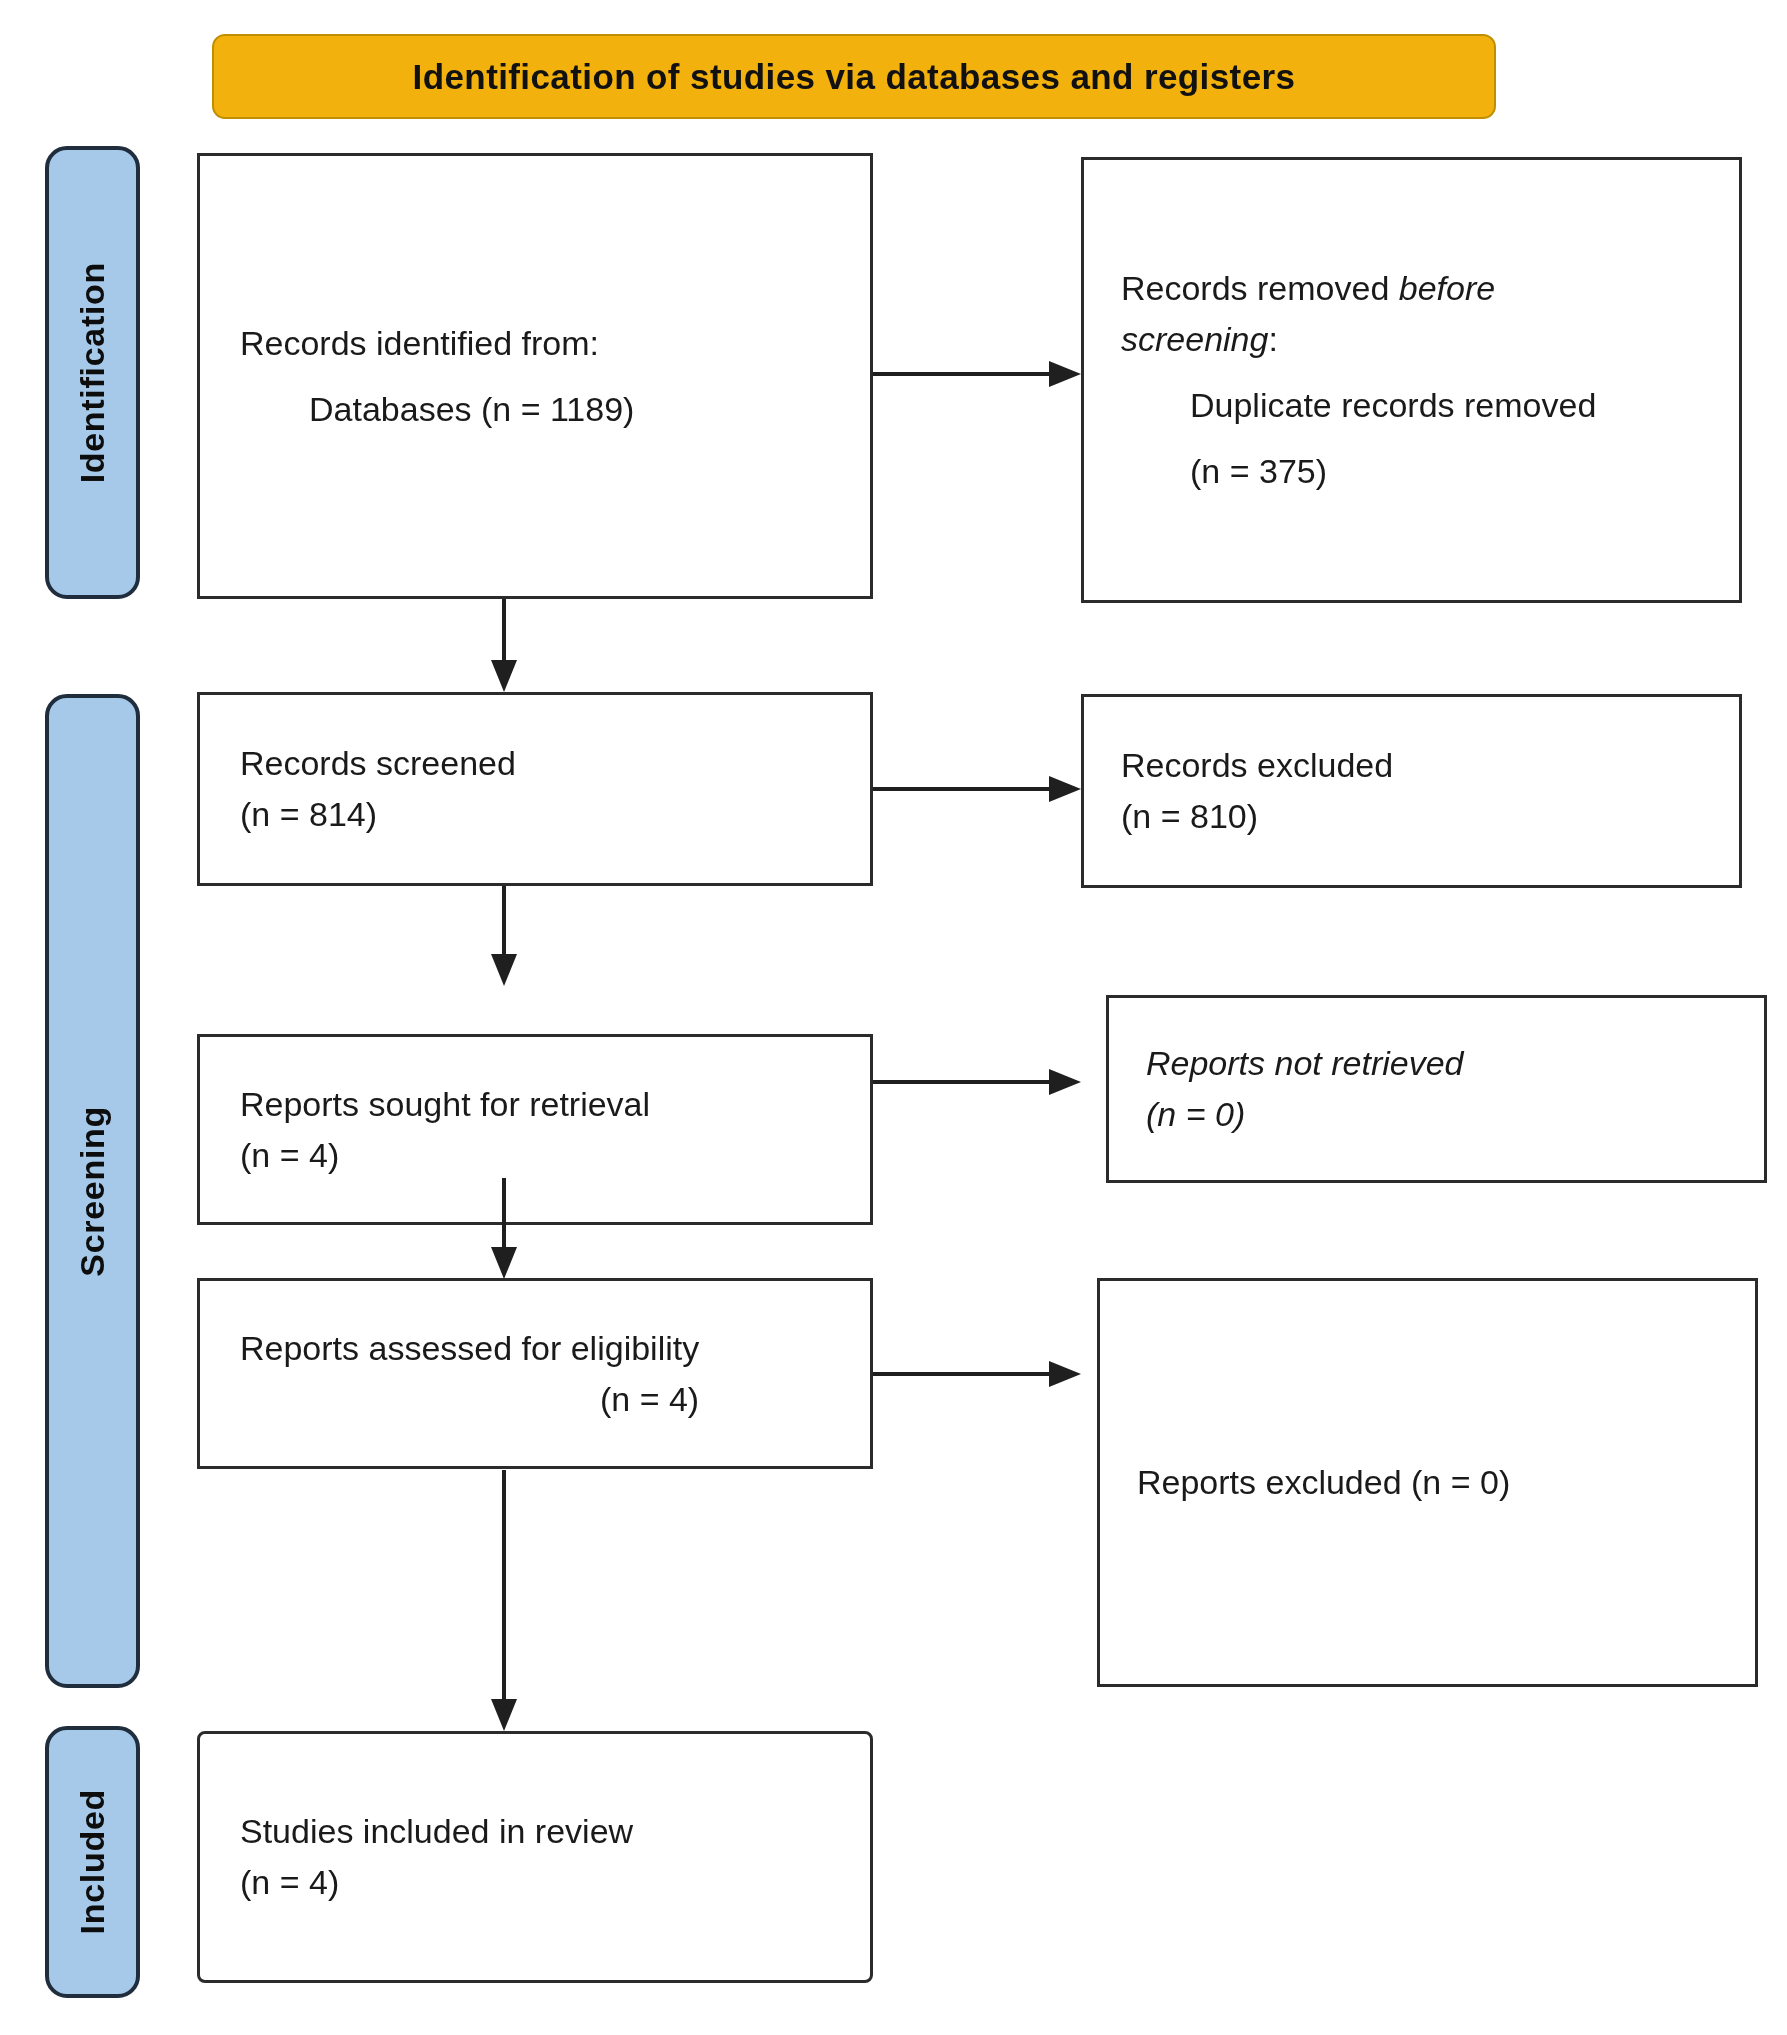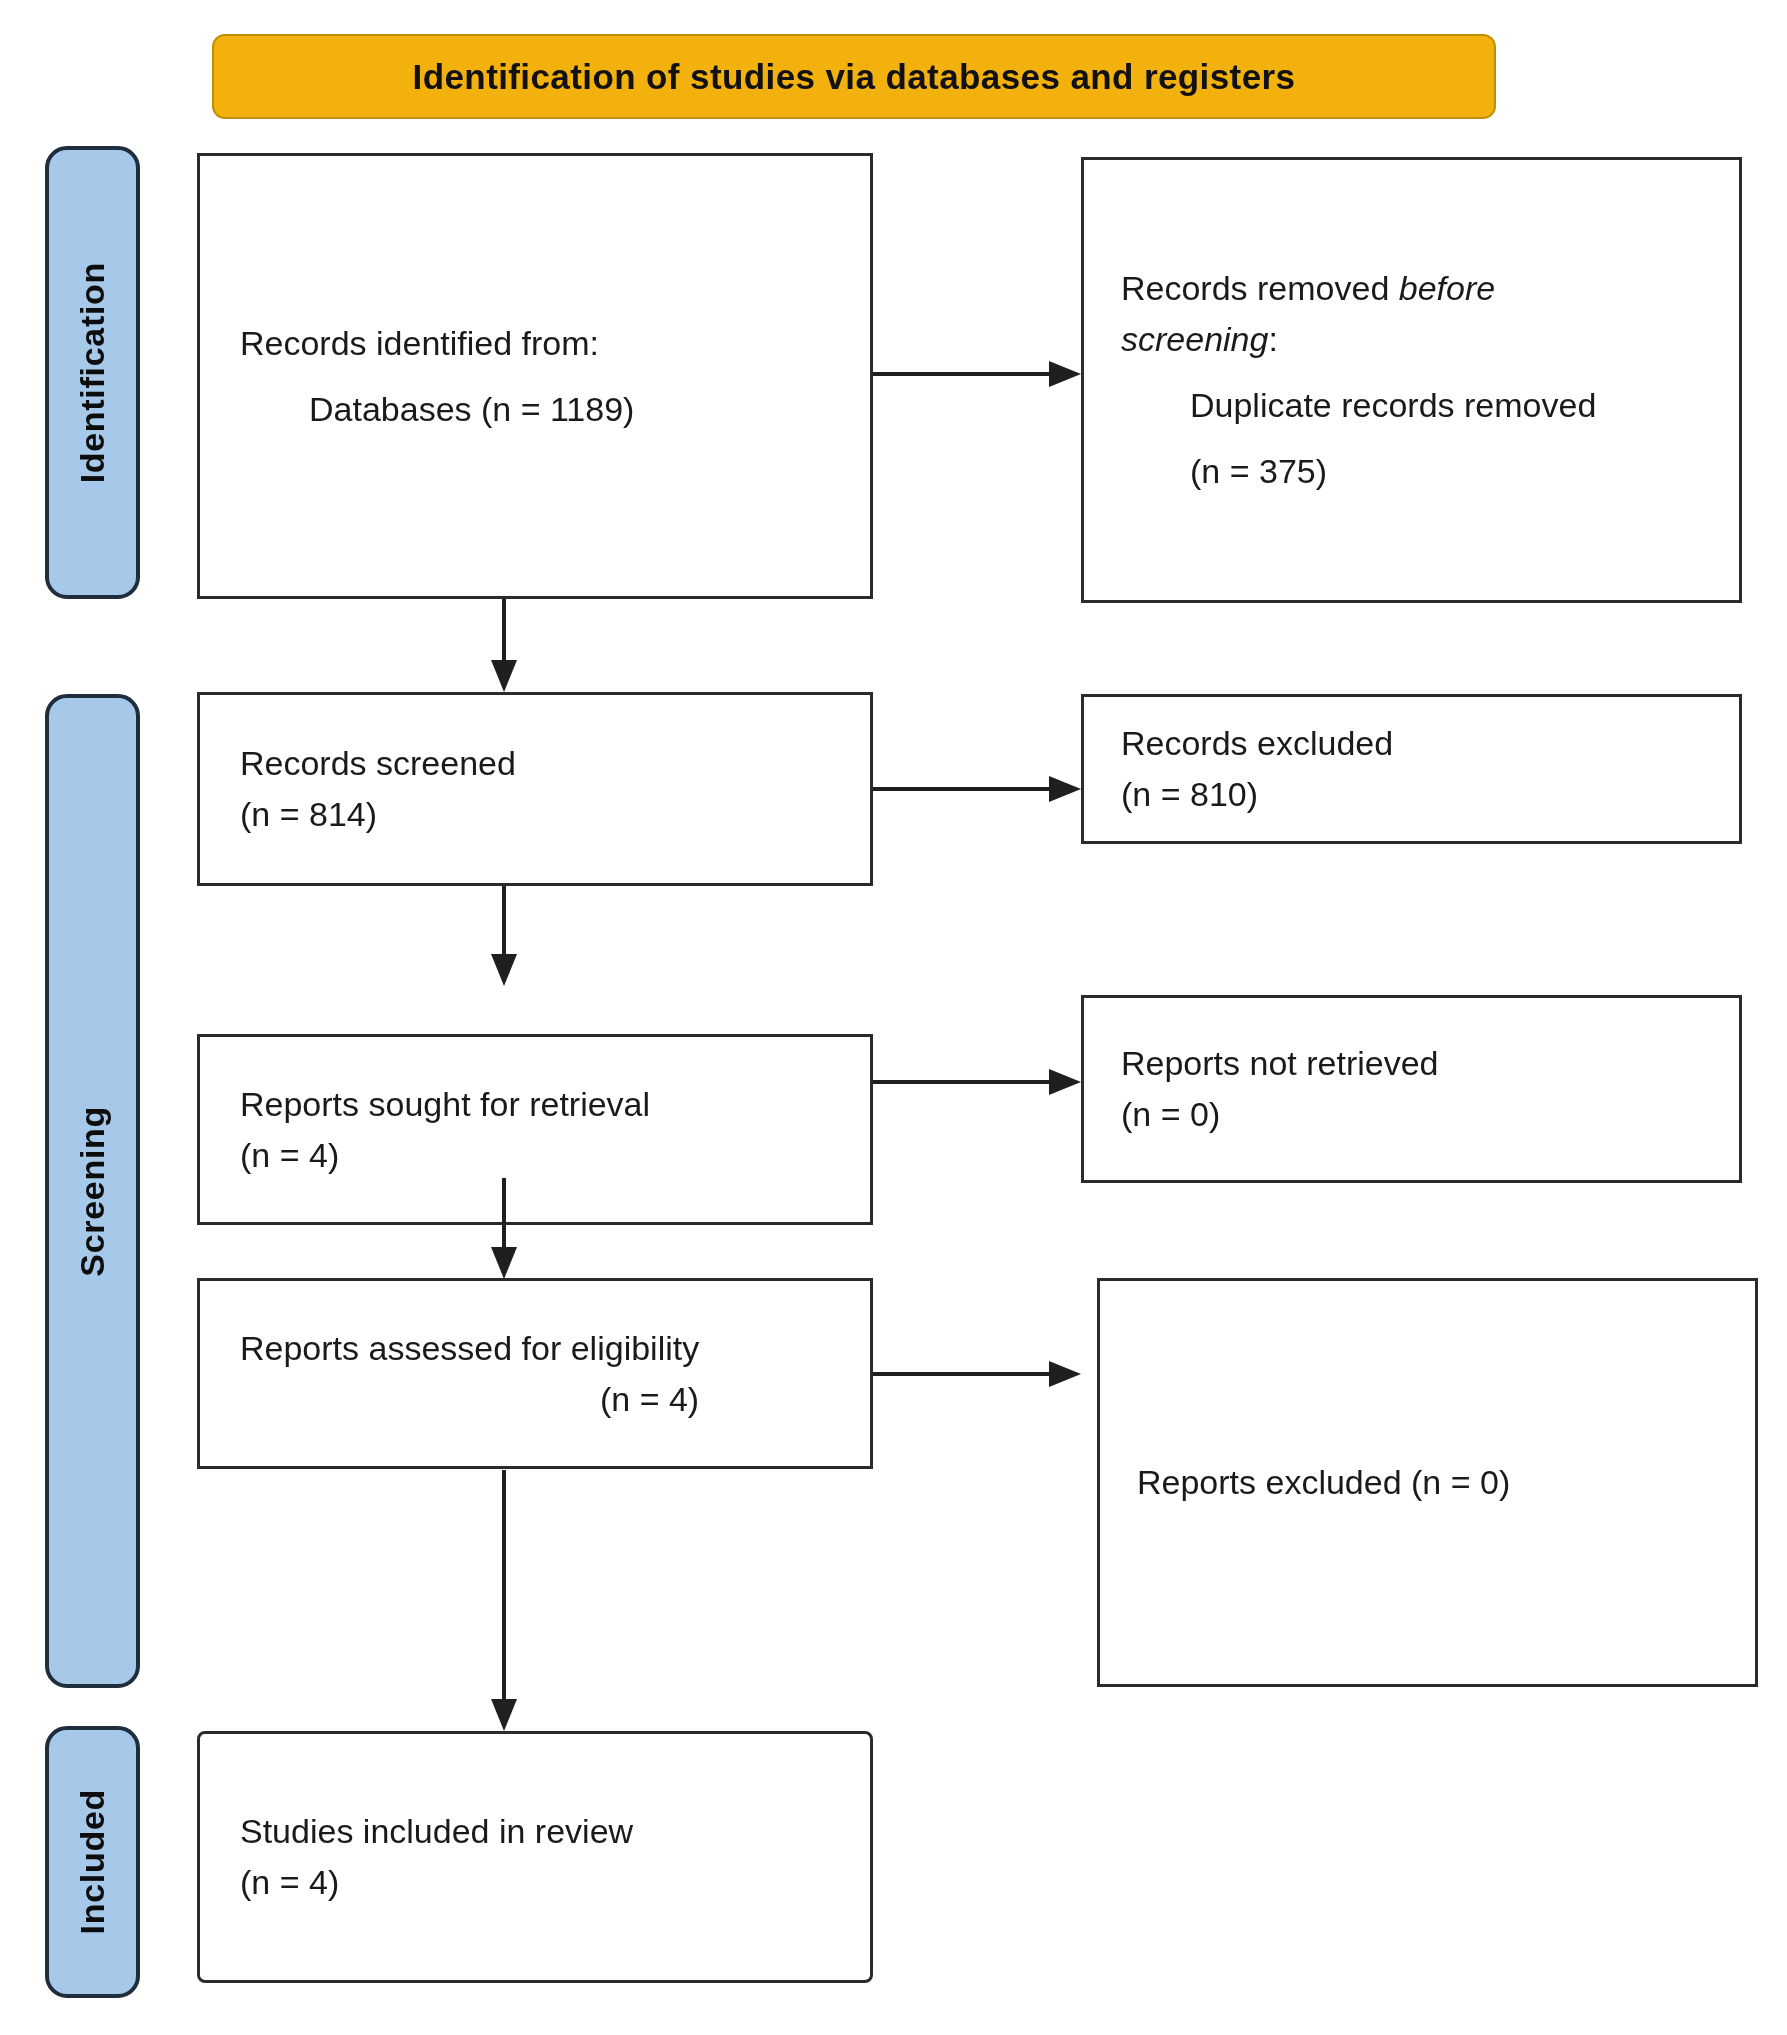--- a/index.html
+++ b/index.html
@@ -142,28 +142,28 @@
 
   <div class="box" style="left:1081px;top:157px;width:661px;height:446px;">
     <div class="box-text" style="padding-left:37px;">
       <div class="line"><span>Records removed </span><i>before</i></div>
       <div class="line"><i>screening</i><span>:</span></div>
       <div class="line indent">Duplicate records removed</div>
       <div class="line indent">(n = 375)</div>
     </div>
   </div>
 
-  <div class="box" style="left:1081px;top:694px;width:661px;height:150px;">
+  <div class="box" style="left:1081px;top:694px;width:661px;height:194px;">
     <div class="box-text" style="padding-left:37px;">
       <div class="line">Records excluded</div>
       <div class="line">(n = 810)</div>
     </div>
   </div>
 
-  <div class="box" style="left:1081px;top:995px;width:661px;height:188px;">
+  <div class="box" style="left:1106px;top:995px;width:661px;height:188px;font-style:italic;">
     <div class="box-text" style="padding-left:37px;">
       <div class="line">Reports not retrieved</div>
       <div class="line">(n = 0)</div>
     </div>
   </div>
 
   <div class="box" style="left:1081px;top:1278px;width:661px;height:409px;margin-left:16px;">
     <div class="box-text" style="padding-left:37px;">
       <div class="line">Reports excluded (n = 0)</div>
     </div>

